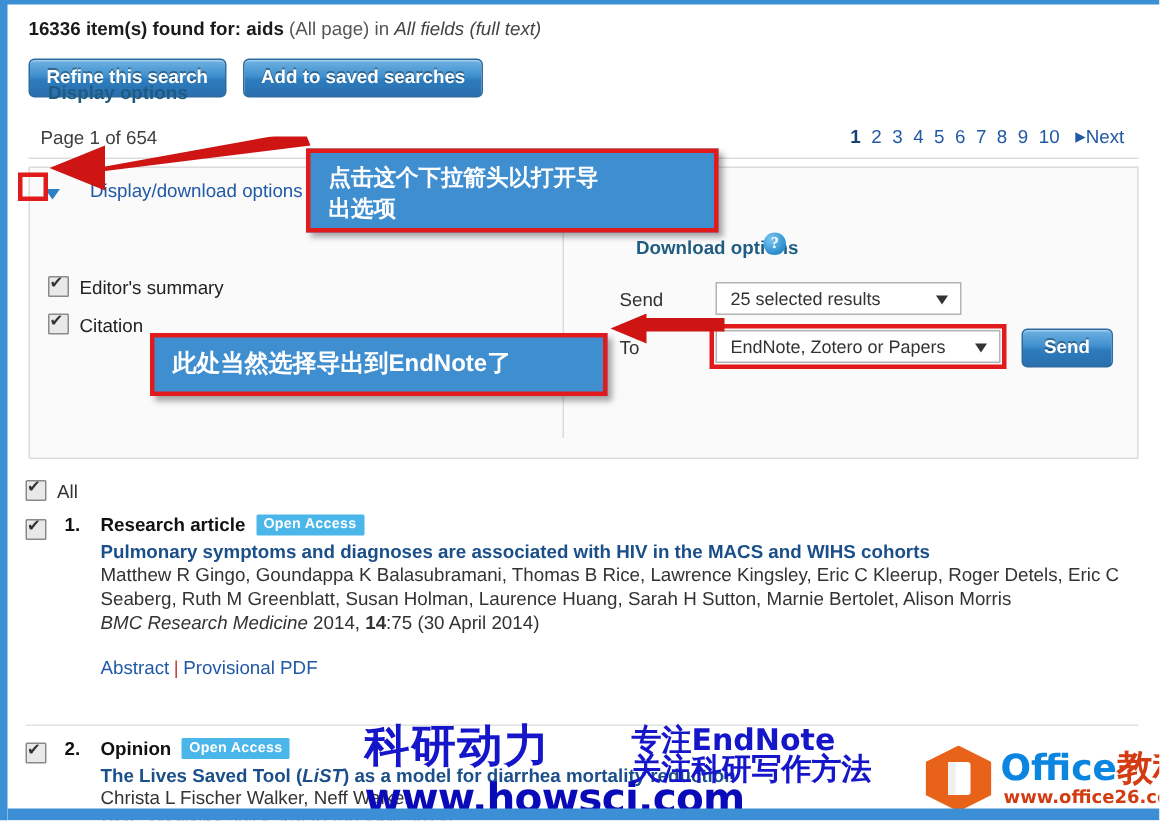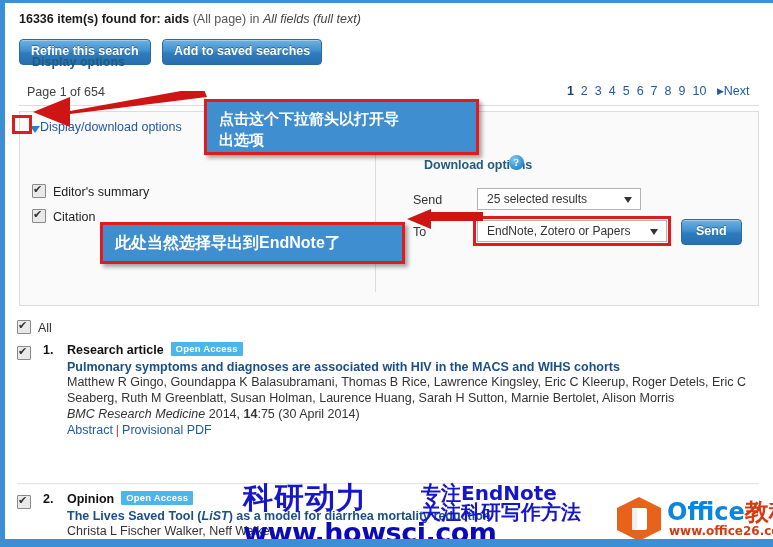--- a/index.html
+++ b/index.html
@@ -123,21 +123,21 @@
   .disclose .tri {
     position: absolute;
     left: 2px; top: 5px;
     width: 0; height: 0;
     border-left: 5px solid transparent;
     border-right: 5px solid transparent;
     border-top: 7px solid #2f7fc4;
   }
   .dd-label {
     position: absolute;
-    left: 20px; top: 8px;
+    left: 40px; top: 8px;
     font-size: 12.5px;
     color: #2159a5;
     cursor: pointer;
   }
   .vdivider {
     position: absolute;
     left: 355px; top: 40px;
     width: 1px; height: 140px;
     background: #dcdcdc;
   }
@@ -320,21 +320,21 @@
   .rcite {
     display: block;
     font-size: 12.5px;
     color: #333;
     margin-top: 1px;
   }
   .rcite .jn { font-style: italic; }
   .rcite .vol { font-weight: bold; }
   .rlinks {
     display: block;
-    margin-top: 2px;
+    margin-top: 16px;
     font-size: 12.5px;
     color: #999;
   }
   .rlinks a { color: #2159a5; text-decoration: none; cursor: pointer; }
   .rlinks .sep { color: #c23b3b; margin: 0 3px; }
   #result-1 { top: 340px; }
   #result-2 { top: 489px; }
 
   .list-divider {
     position: absolute;

